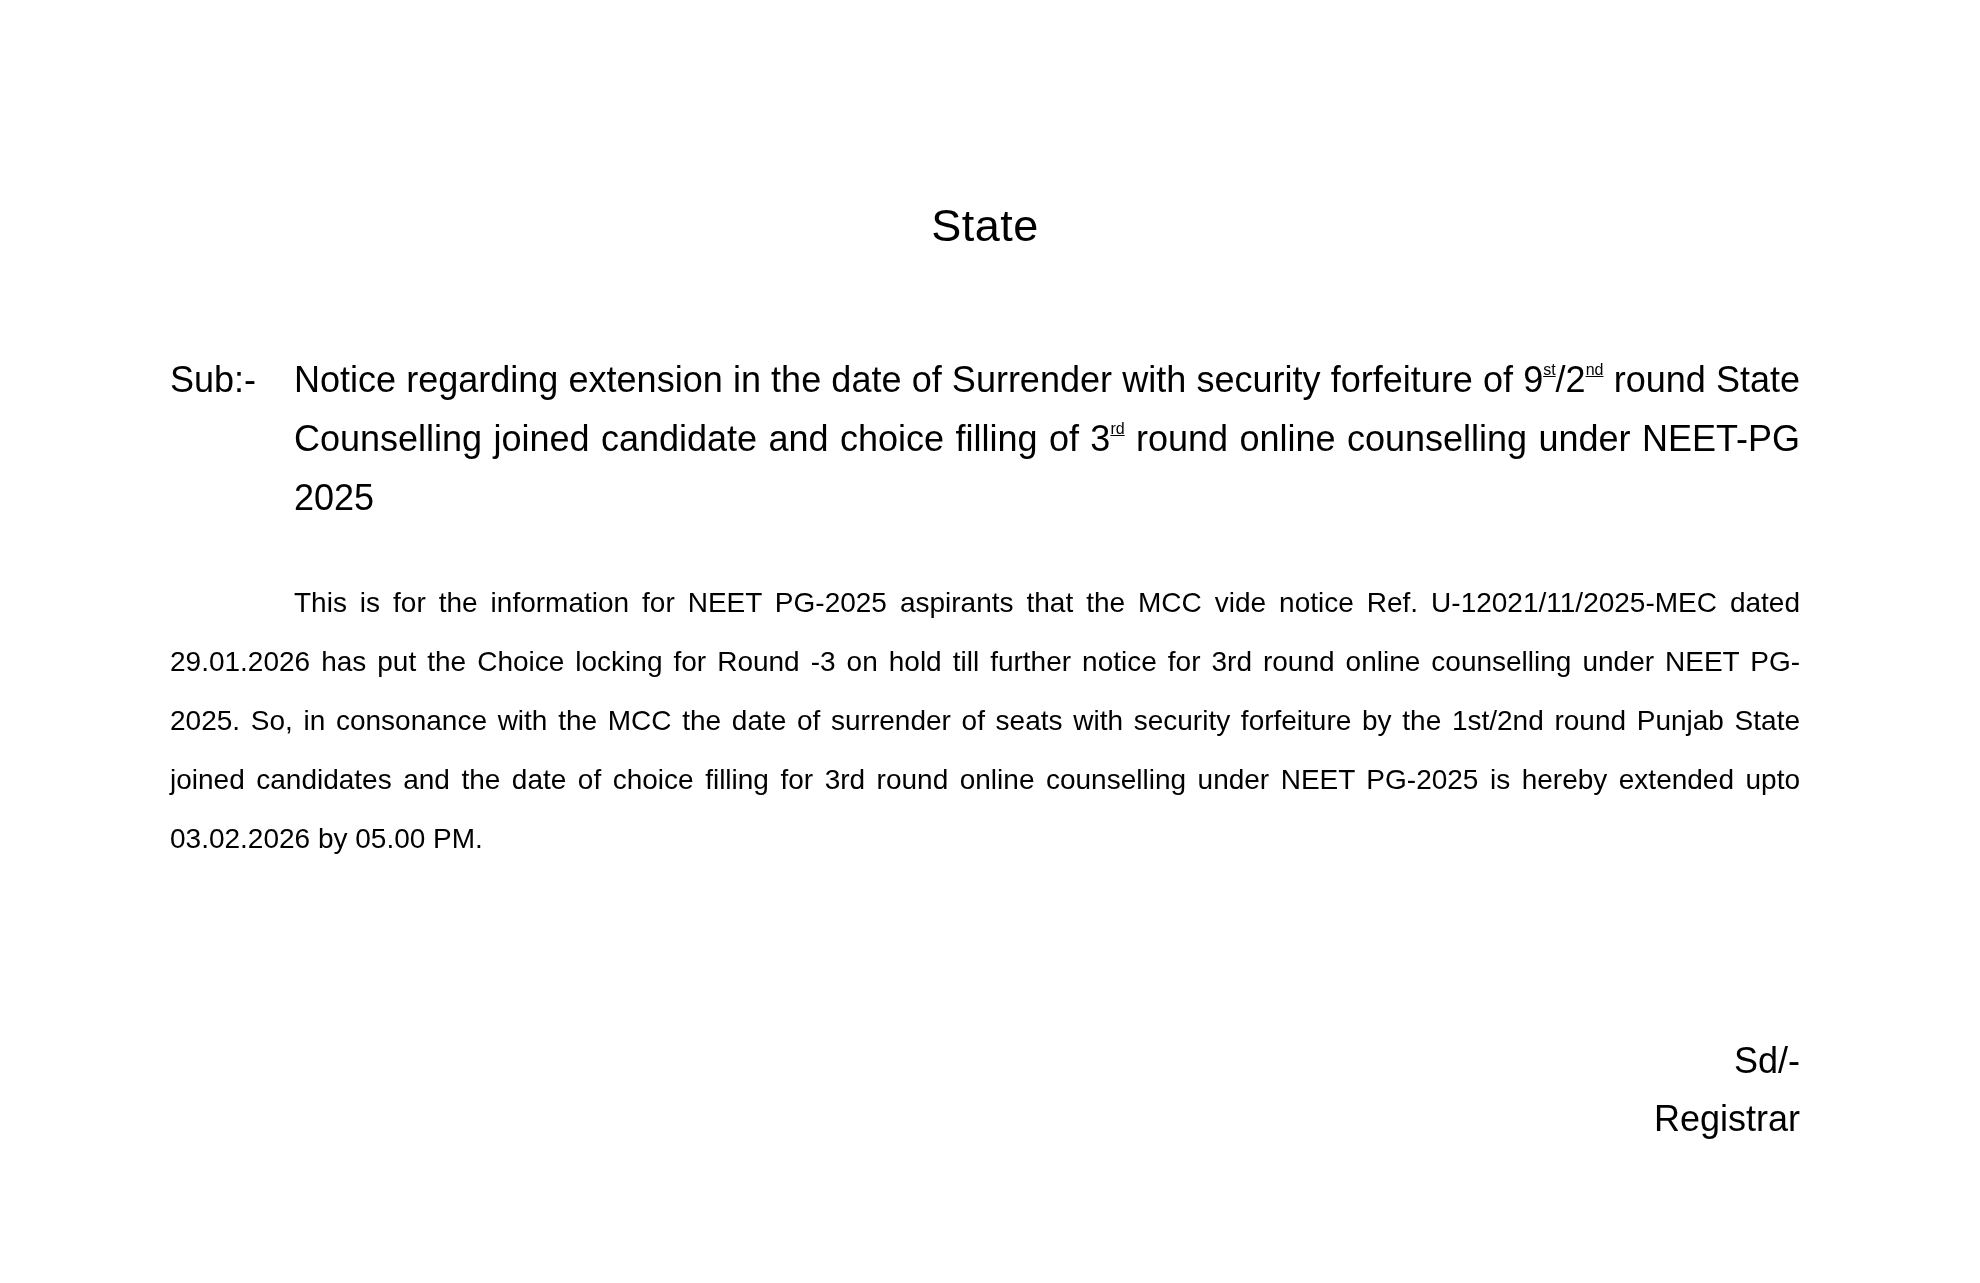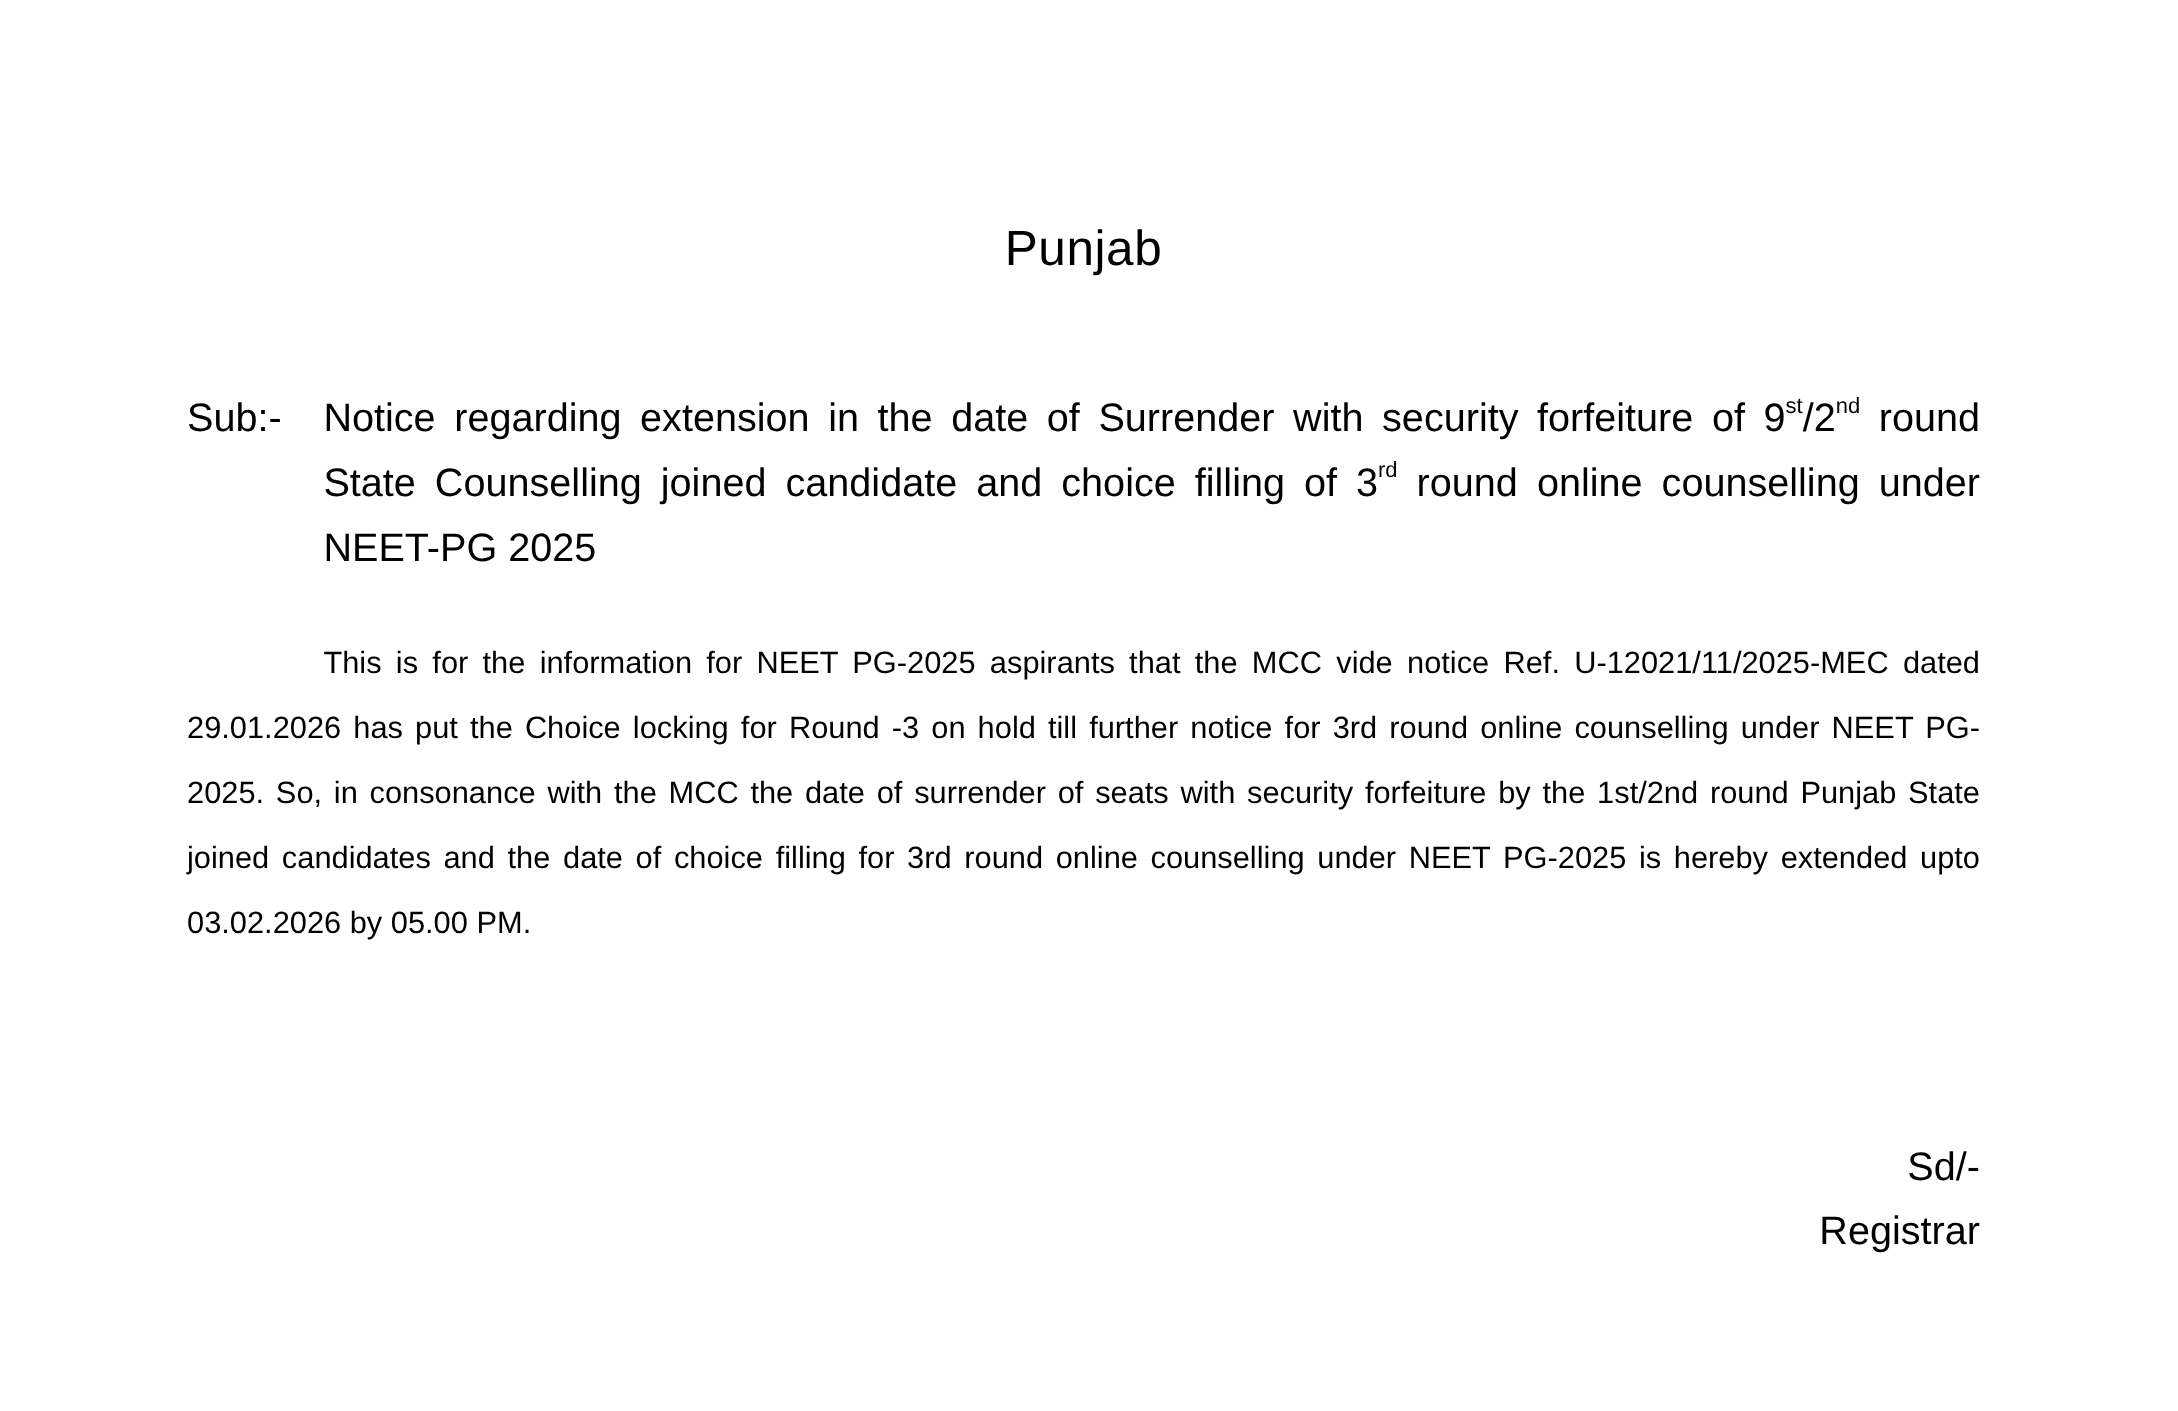--- a/index.html
+++ b/index.html
@@ -52,24 +52,25 @@
       position: absolute;
       left: 0;
       top: 0;
     }
     .subject .sub-text {
       margin-left: 124px;
       text-align: justify;
       text-align-last: left;
     }
     sup {
-      font-size: 20px;
+      font-size: 16px;
       line-height: 0;
       position: relative;
       top: -4px;
+      text-decoration: underline;
     }
     .body-para {
       position: absolute;
       top: 573px;
       left: 0;
       width: 1630px;
       font-size: 28px;
       line-height: 59px;
       text-align: justify;
       text-indent: 124px;
@@ -92,21 +93,21 @@
     }
     .signature .registrar {
       font-size: 36px;
       margin-top: 12px;
     }
   </style>
 </head>
 <body>
 
 <div class="page">
-  <div class="title">Punjab</div>
+  <div class="title">State</div>
 
 
   <div class="subject">
     <span class="sub-label">Sub:-</span>
     <div class="sub-text"><span>Notice regarding extension in the date of Surrender with security forfeiture of 9</span><sup>st</sup><span>/2</span><sup>nd</sup><span> round State Counselling joined candidate and choice filling of  3</span><sup>rd</sup><span> round online counselling under NEET-PG 2025</span></div>
   </div>
 
   <div class="body-para">This is for the information for NEET PG-2025 aspirants that the MCC vide notice Ref. U-12021/11/2025-MEC dated 29.01.2026 has put the Choice locking for Round -3 on hold till further notice for 3rd round online counselling under NEET PG-2025. So, in consonance with the MCC the date of surrender of seats with security forfeiture by the 1st/2nd round Punjab State joined candidates and the date of choice filling for 3rd round online counselling under NEET PG-2025 is hereby extended upto 03.02.2026 by 05.00 PM.</div>
 
 

